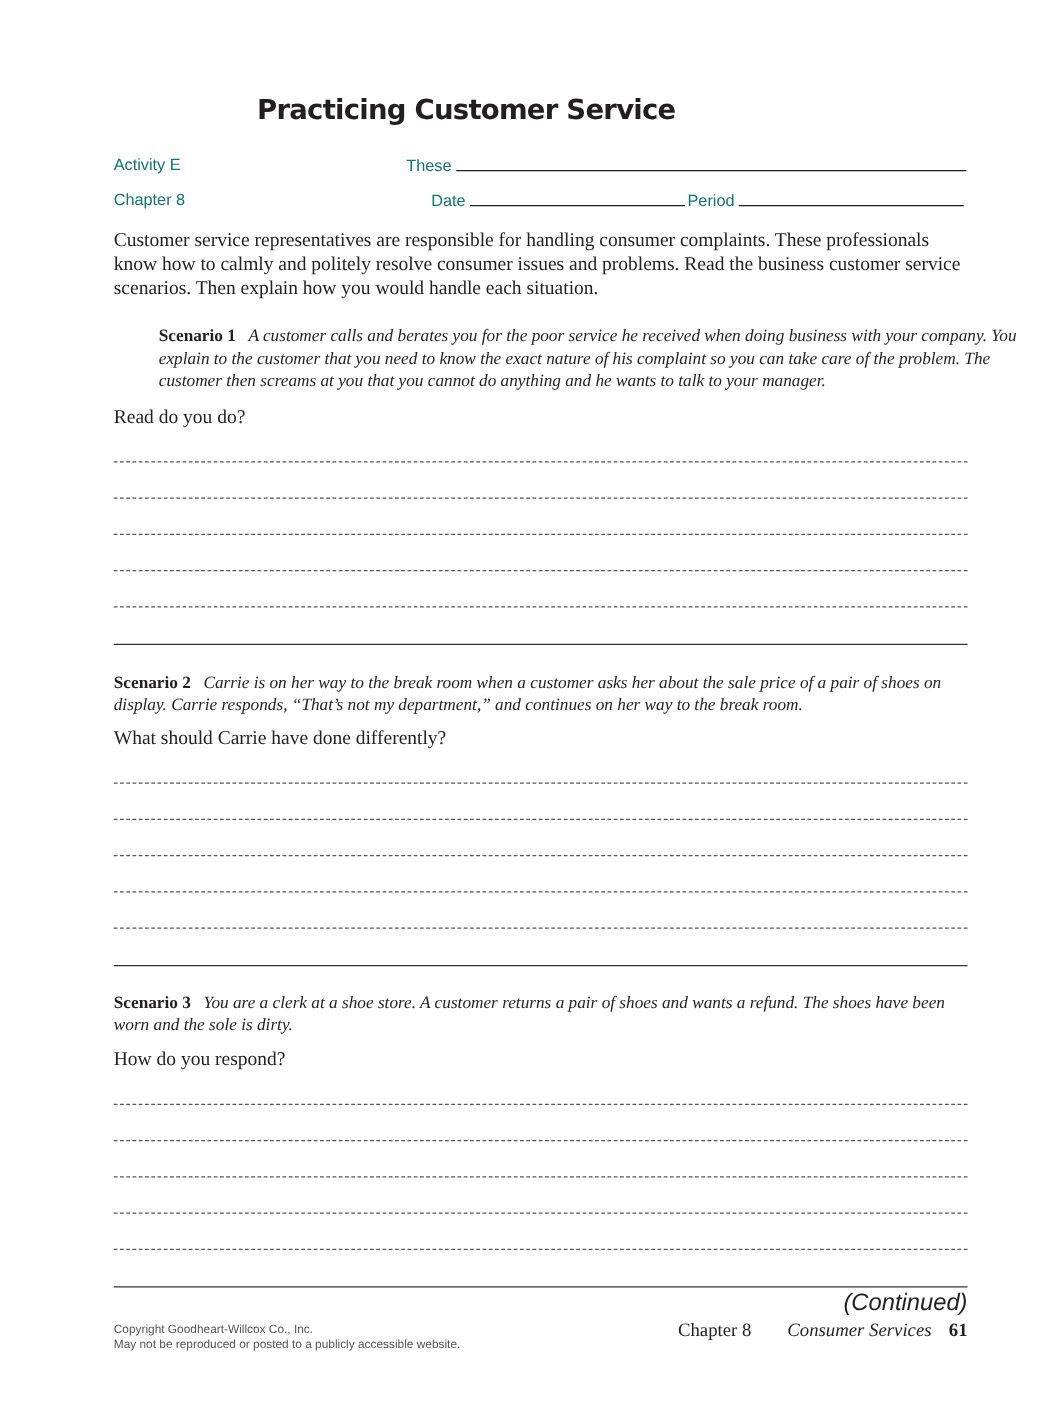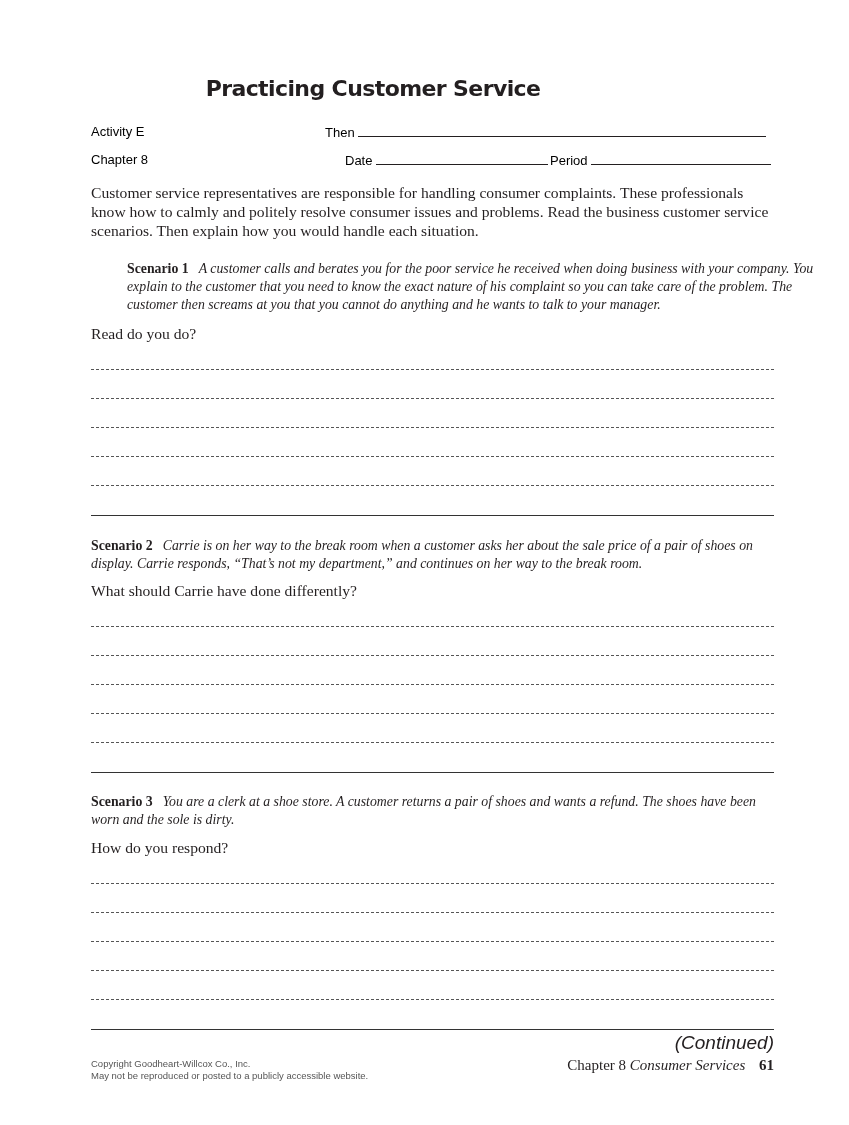--- a/index.html
+++ b/index.html
@@ -1,44 +1,44 @@
 <!DOCTYPE html>
 <html><head>
 <meta charset="utf-8">
 <style>
   html, body { margin: 0; padding: 0; background: #ffffff; }
   body { width: 849px; height: 1125px; position: relative; overflow: hidden; color: #231f20; }
   .abs { position: absolute; }
   .title { left: 0; width: 746px; top: 76px; text-align: center;
     font-family: "DejaVu Sans", sans-serif; font-weight: bold; font-size: 22px; letter-spacing: -0.6px; }
-  .meta { font-family: "Liberation Sans", sans-serif; font-size: 13px; color: #000000; }
+  .meta { font-family: "Liberation Sans", sans-serif; font-size: 13px; color: #0f766e; }
   .uline { display: inline-block; border-bottom: 1px solid #231f20; height: 12px; vertical-align: baseline; }
   .intro { left: 91px; width: 690px; top: 183px; font-family: "Liberation Serif", serif; font-size: 15.6px; line-height: 19px; }
   .scen { left: 91px; width: 690px; font-family: "Liberation Serif", serif; font-size: 13.8px; line-height: 18px; }
   .scen b { font-style: normal; font-weight: bold; margin-right: 10px; }
   .scen i { font-style: italic; }
   .question { left: 91px; font-family: "Liberation Serif", serif; font-size: 15.6px; }
   .line { left: 91px; width: 683px; height: 0; border-top: 1px dashed #555; }
   .line.solid { border-top: 1px solid #333; }
   .continued { right: 75px; top: 1032px; font-family: "Liberation Sans", sans-serif; font-style: italic; font-size: 19px; }
   .copy { left: 91px; top: 1058px; font-family: "Liberation Sans", sans-serif; font-size: 9.5px; line-height: 12px; color: #555; }
   .pagefoot { right: 75px; top: 1057px; font-family: "Liberation Serif", serif; font-size: 15px; }
-  .pagefoot i { font-style: italic; }
+  .pagefoot i { font-style: italic; margin-left: 25px; }
   .pagefoot b { margin-left: 10px; }
 </style>
 </head>
 <body>
 
 <div class="abs title">Practicing Customer Service</div>
 
 <div class="abs meta" style="left:91px;top:124px;">Activity E</div>
 <div class="abs meta" style="left:91px;top:152px;">Chapter 8</div>
 
 <div class="abs meta" style="left:325px;top:124px;">
-  <span>Then</span>
+  <span>These</span>
   <span class="uline" style="width:408px;"></span>
 </div>
 <div class="abs meta" style="left:325px;top:152px;margin-left:20px;">
   <span>Date</span>
   <span class="uline" style="width:172px;"></span>
 </div>
 <div class="abs meta" style="left:550px;top:152px;">
   <span>Period</span>
   <span class="uline" style="width:180px;"></span>
 </div>

